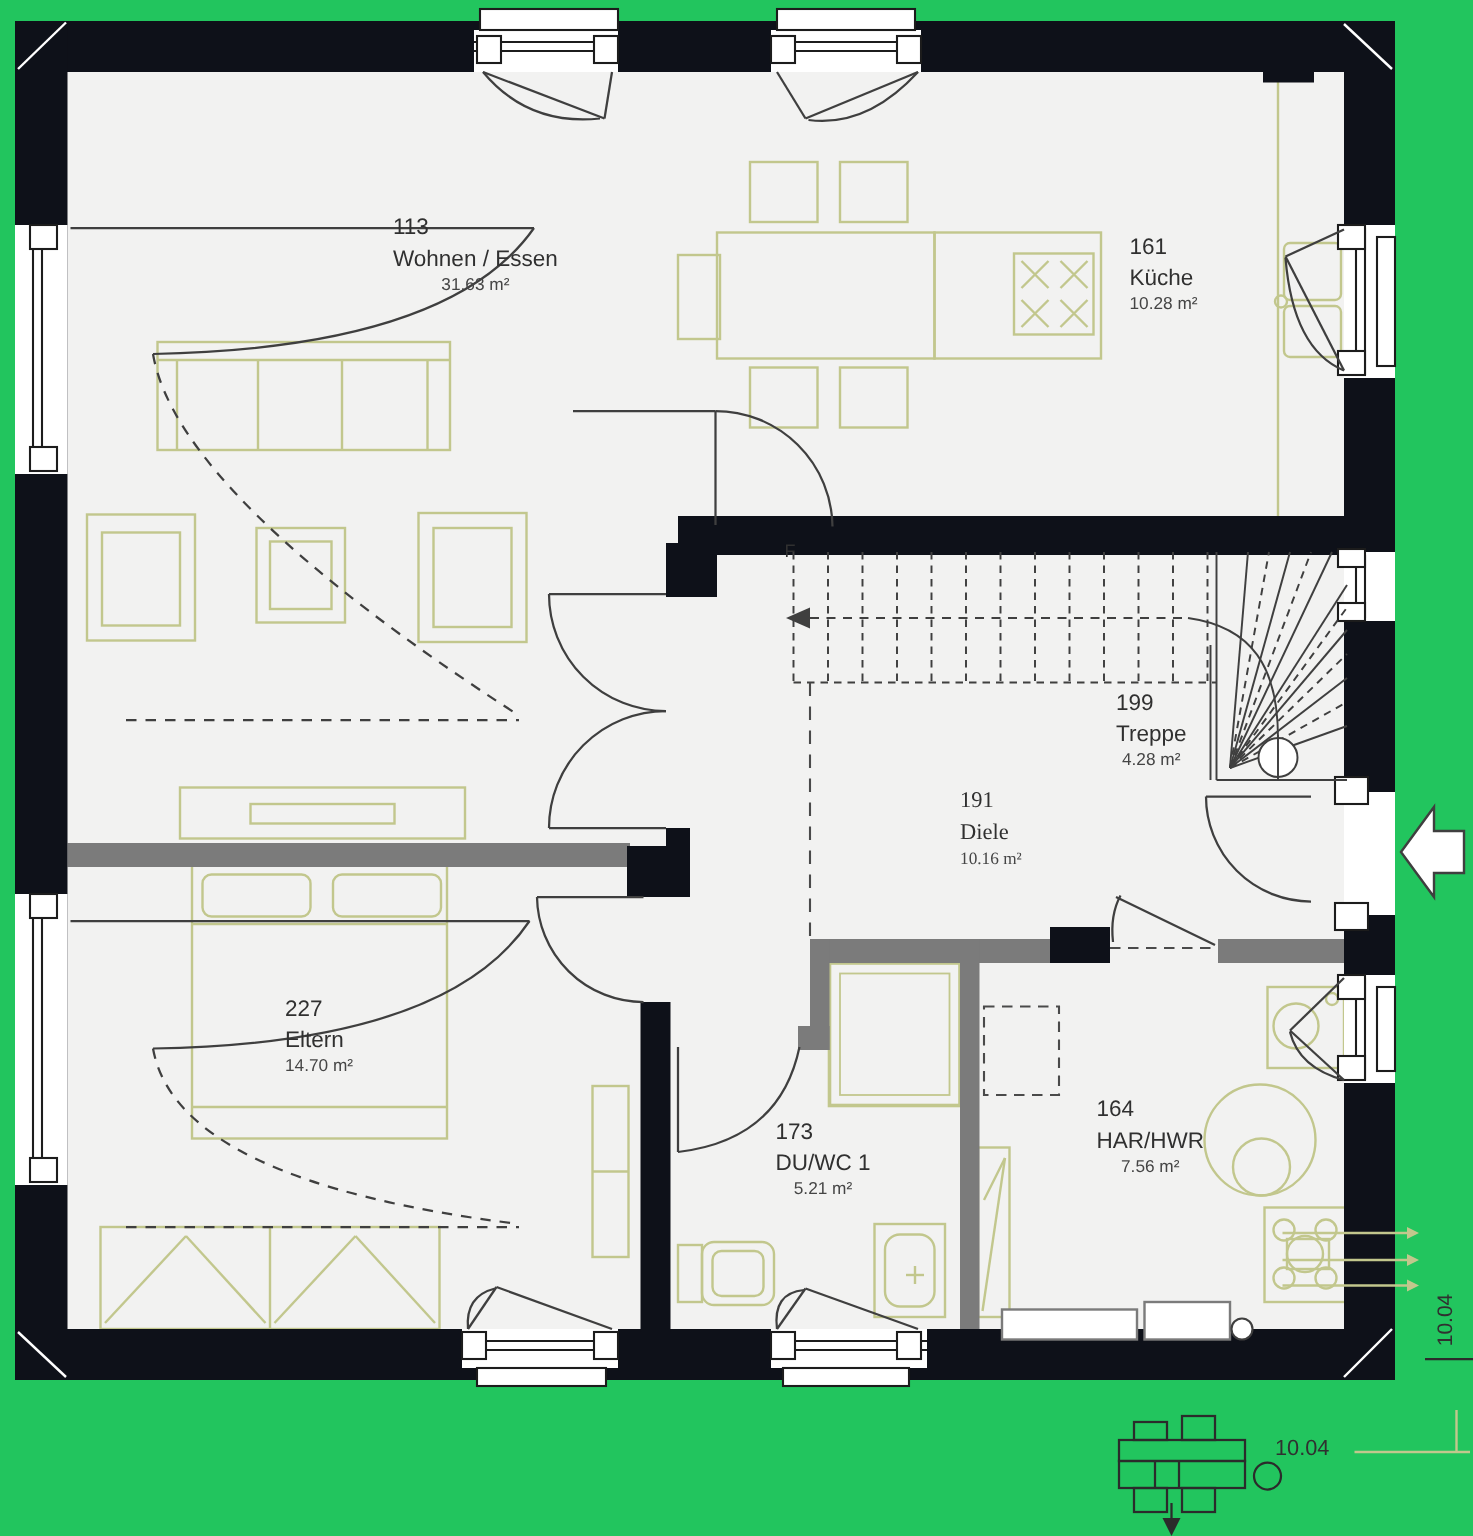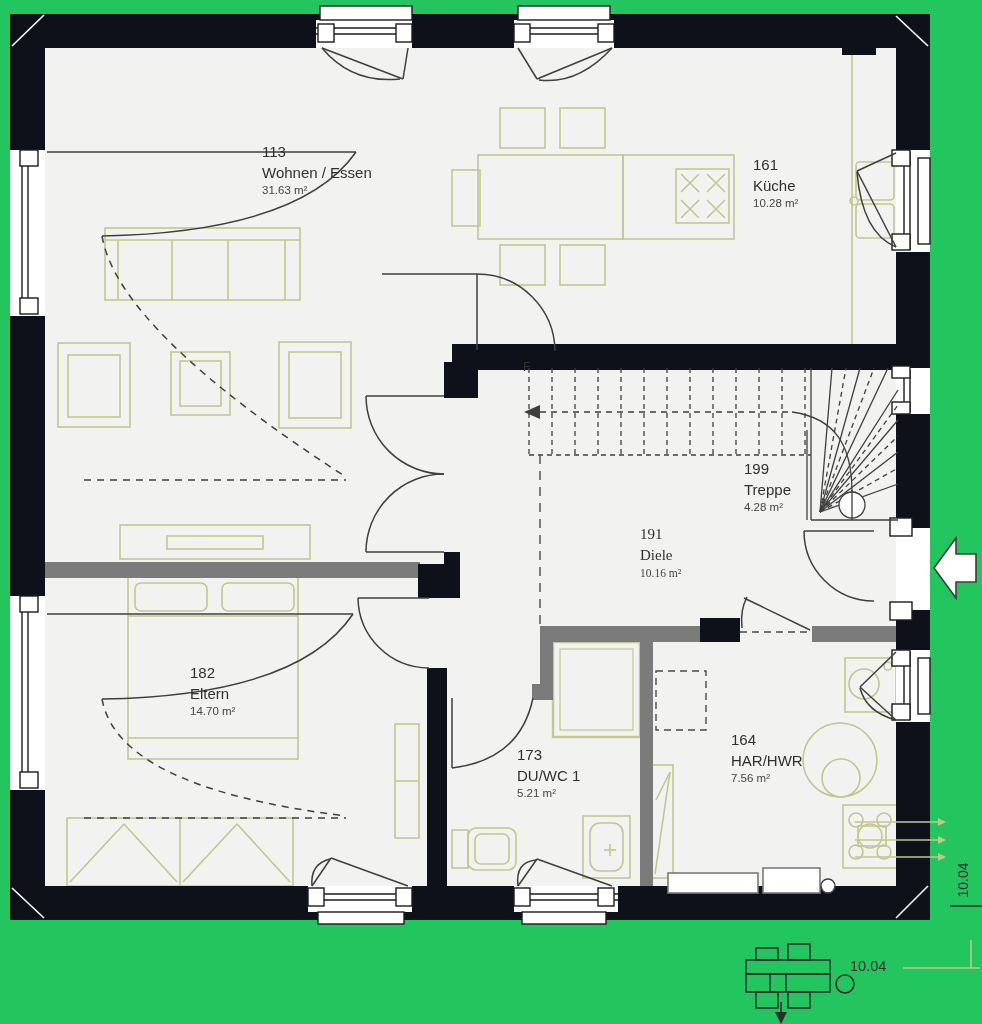--- a/index.html
+++ b/index.html
@@ -1,21 +1,21 @@
 <!DOCTYPE html>
 <html><head>
 <meta charset="utf-8">
 <style>
   html,body{margin:0;padding:0;background:#ffffff;}
   .canvas{position:relative;width:982px;height:1024px;background:#22c55e;overflow:hidden;
           font-family:"Liberation Sans", sans-serif;}
   svg{position:absolute;left:0;top:0;}
   .room-label{position:absolute;color:#303030;}
   .rid,.rname{font-size:15px;line-height:21px;white-space:nowrap;}
-  .rarea{font-size:11.5px;line-height:15px;color:#454545;white-space:nowrap;}
+  .rarea{font-size:11.5px;line-height:15px;color:#454545;white-space:nowrap;text-align:center;}
   .small-label{position:absolute;font-size:12px;color:#303030;}
   .dim-vertical{position:absolute;left:933px;top:872px;width:60px;text-align:center;
                 font-size:14px;color:#303030;transform:rotate(-90deg);}
   .dim-detail{position:absolute;left:850px;top:958px;font-size:14.5px;color:#303030;}
 </style>
 </head>
 <body>
 
 <div class="canvas">
 <svg width="982" height="1024" viewBox="0 0 982 1024">
@@ -416,21 +416,21 @@
   <div class="rid">199</div>
   <div class="rname">Treppe</div>
   <div class="rarea">4.28 m²</div>
 </div>
 <div class="room-label" style="left:640px;top:524px;font-family:Liberation Serif, serif;">
   <div class="rid">191</div>
   <div class="rname">Diele</div>
   <div class="rarea">10.16 m²</div>
 </div>
 <div class="room-label" style="left:190px;top:662px;">
-  <div class="rid">182</div>
+  <div class="rid">227</div>
   <div class="rname">Eltern</div>
   <div class="rarea">14.70 m²</div>
 </div>
 <div class="room-label" style="left:517px;top:744px;">
   <div class="rid">173</div>
   <div class="rname">DU/WC 1</div>
   <div class="rarea">5.21 m²</div>
 </div>
 <div class="room-label" style="left:699px;top:729px;margin-left:32px;">
   <div class="rid">164</div>

